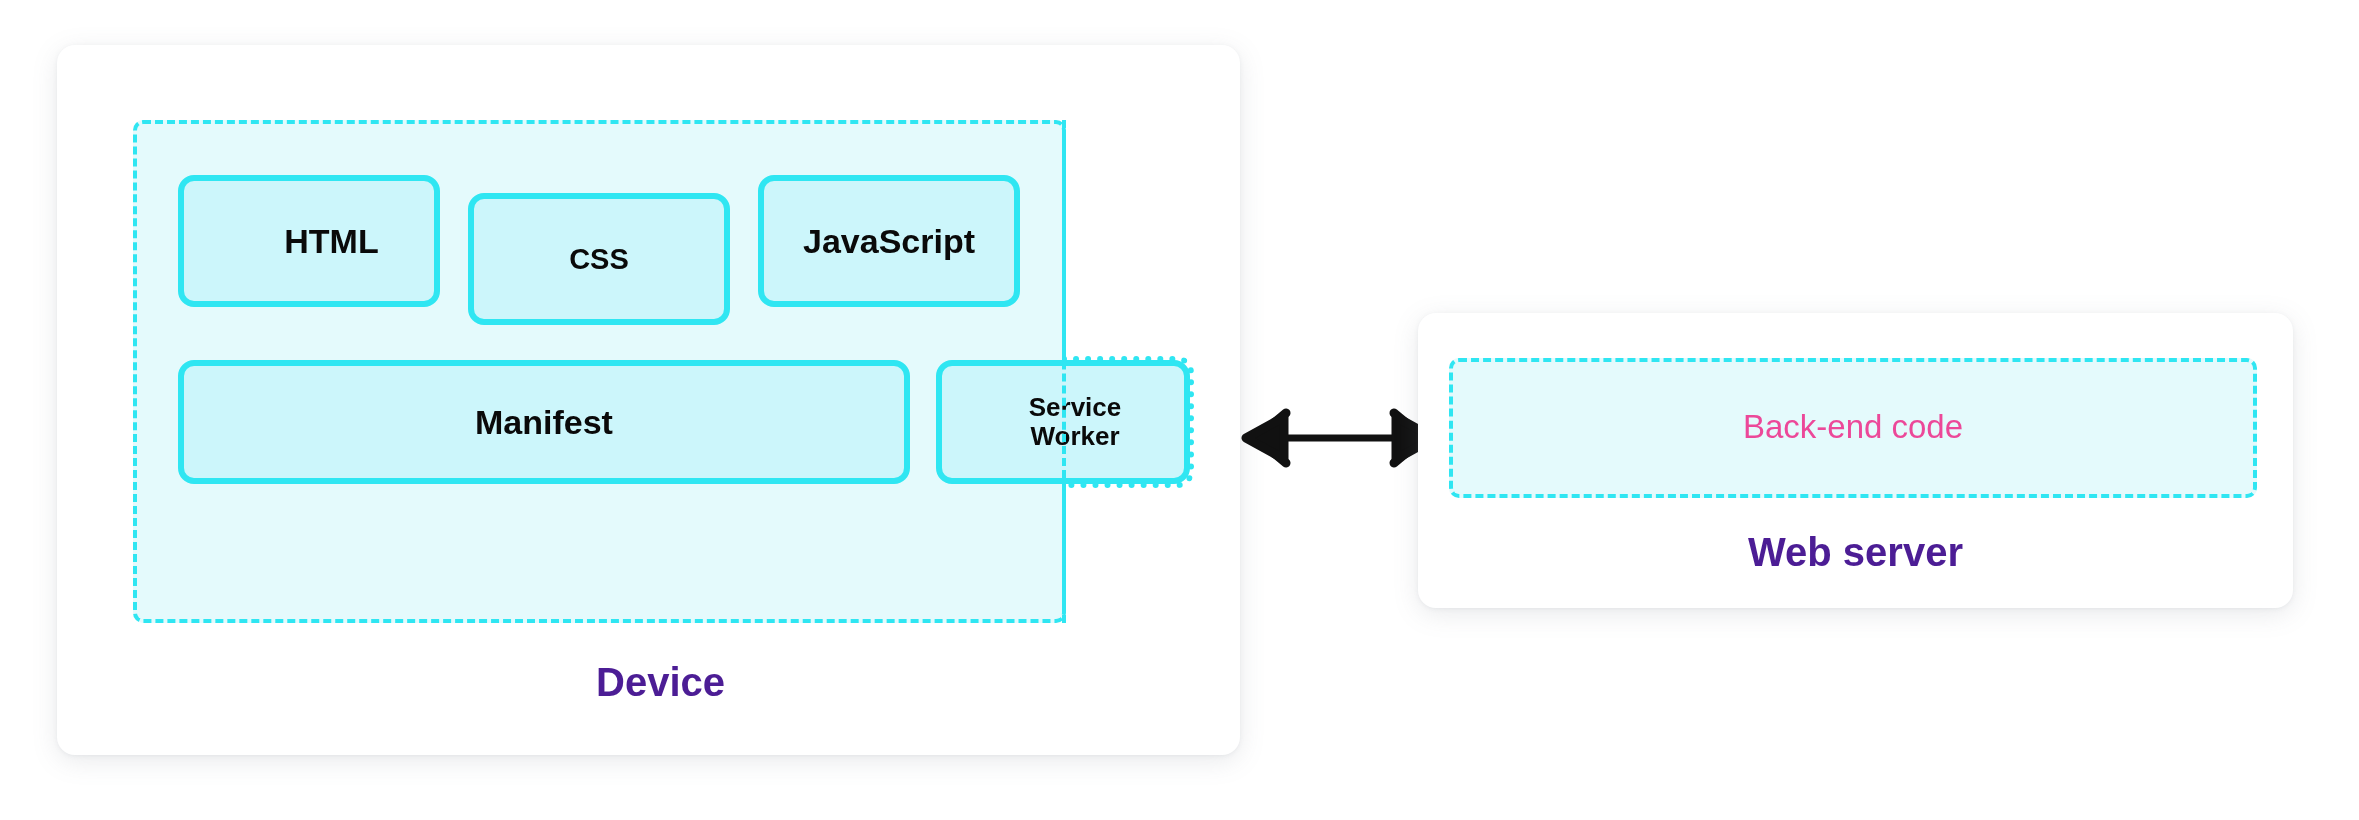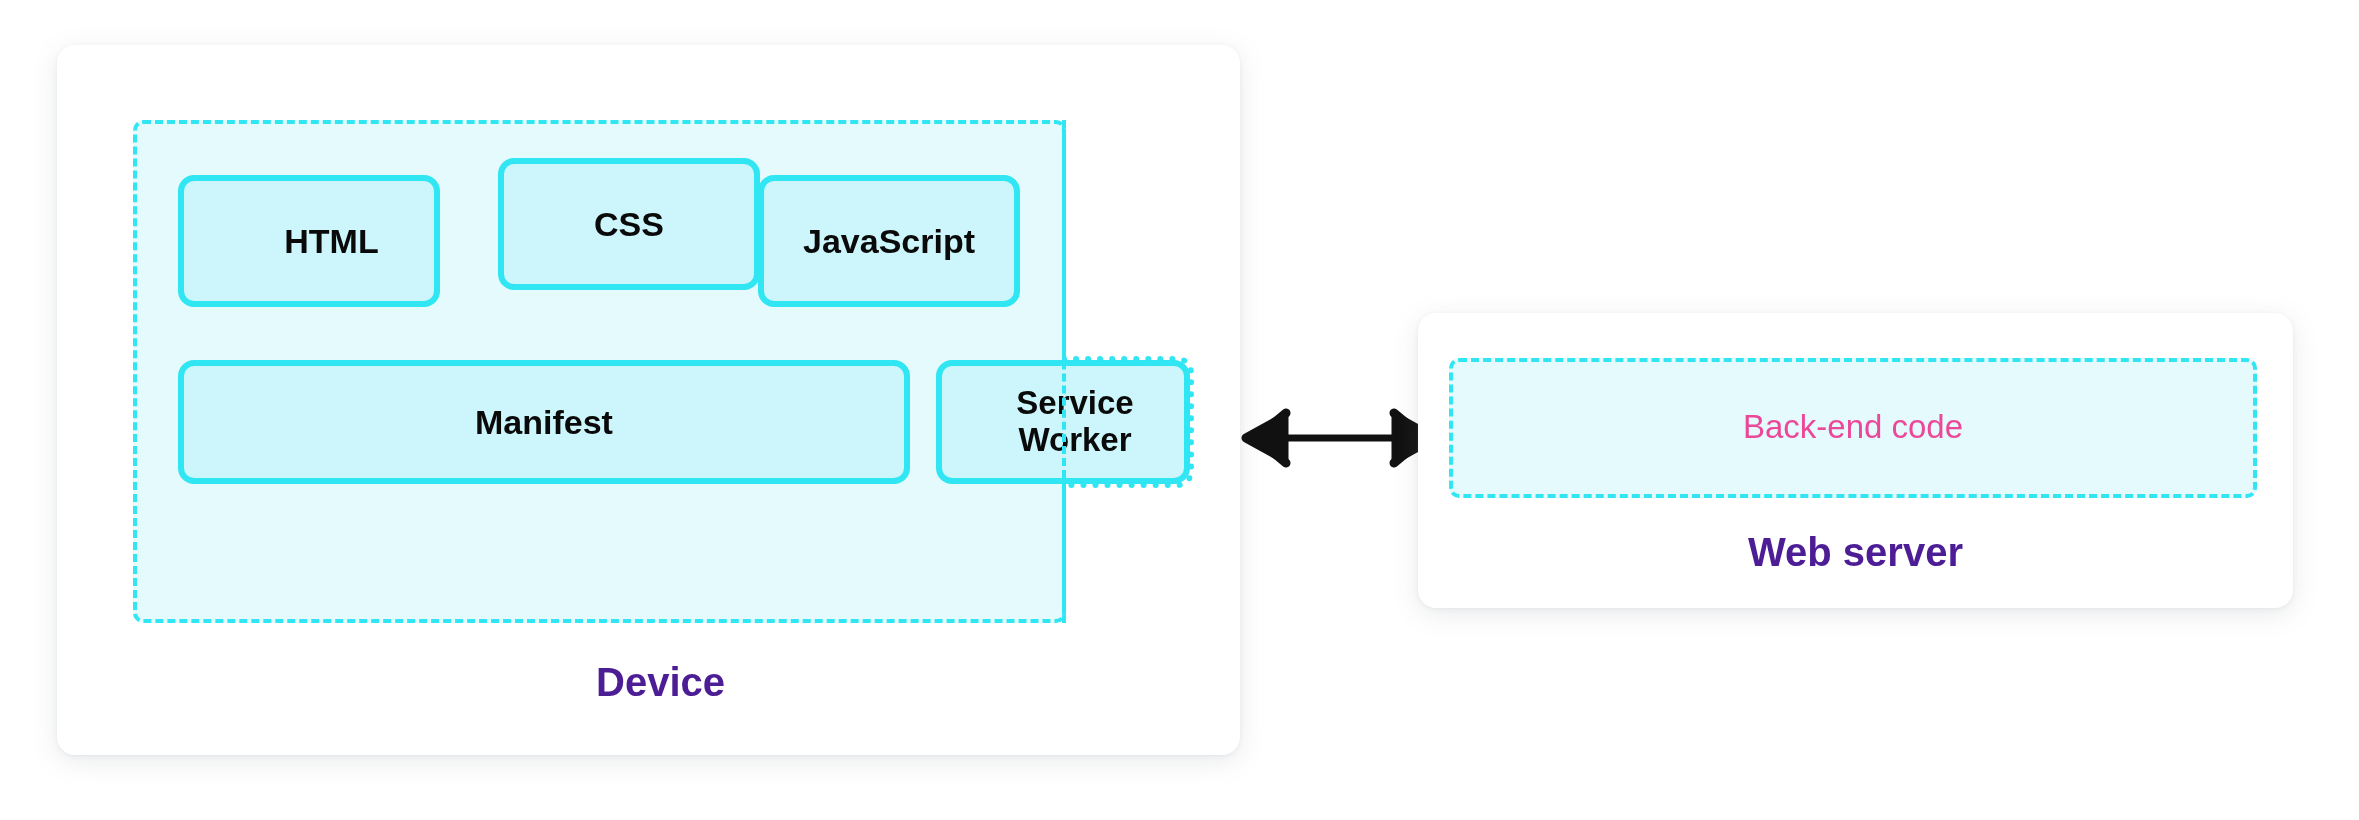--- a/index.html
+++ b/index.html
@@ -72,38 +72,38 @@
     display: flex;
     align-items: center;
     justify-content: center;
     color: #0a0a0a;
     font-weight: bold;
     text-align: center;
     line-height: 1.12;
   }
 
   #box-html   { left: 178px; top: 175px; width: 262px; height: 132px; font-size: 34px; padding-left: 45px; }
-  #box-css    { left: 468px; top: 158px; width: 262px; height: 132px; font-size: 34px; margin-left: 30px; }
+  #box-css    { left: 468px; top: 193px; width: 262px; height: 132px; font-size: 29px; }
   #box-js     { left: 758px; top: 175px; width: 262px; height: 132px; font-size: 34px; justify-content: center; }
 
   #box-manifest {
     left: 178px;
     top: 360px;
     width: 732px;
     height: 124px;
     font-size: 34px;
   }
 
   
   #box-serviceworker {
     left: 936px;
     top: 360px;
     width: 254px;
     height: 124px;
-    font-size: 33px;
+    font-size: 26px;
     z-index: 4;
     padding-left: 24px;
   }
   
   #sw-dotted {
     position: absolute;
     left: 1064px;
     top: 356px;
     width: 130px;
     height: 132px;

